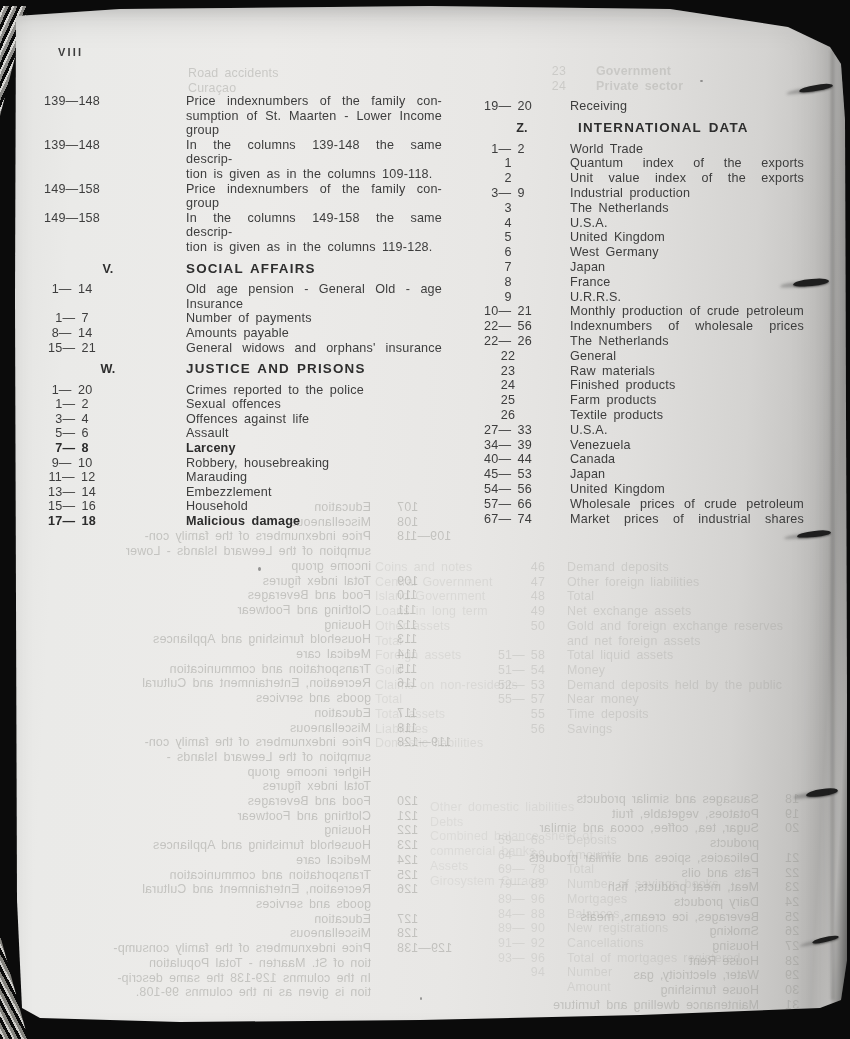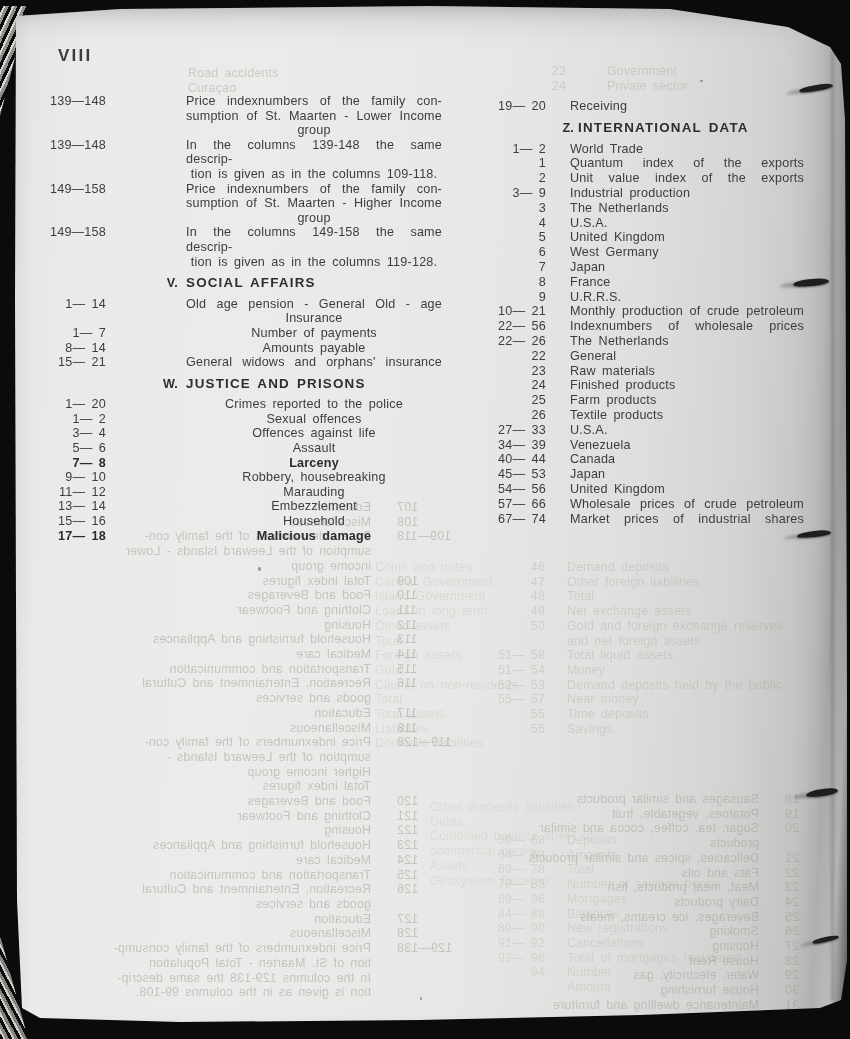--- a/index.html
+++ b/index.html
@@ -23,49 +23,49 @@
                inset 0 -16px 26px -18px rgba(0,0,0,.38),
                inset 0 18px 24px -18px rgba(0,0,0,.25),
                inset 26px 0 30px -24px rgba(0,0,0,.22);}
   .crease{position:absolute;left:831px;top:50px;width:3px;height:950px;
     background:rgba(35,35,35,.22);filter:blur(1.6px);}
   .staple{position:absolute;background:#1e1e1e;border-radius:60% 40% 55% 45%/75% 55% 60% 40%;
     box-shadow:0 1px 2px rgba(0,0,0,.45), -14px 1px 3px -1px rgba(60,60,60,.35);}
   .speck{position:absolute;background:#4d4d4d;border-radius:50%;opacity:.55;}
 
   
-  .pageno{position:absolute;left:58px;top:46px;font-size:17px;letter-spacing:2.2px;
+  .pageno{position:absolute;left:58px;top:46px;font-size:11px;letter-spacing:2.2px;
     color:#3c3c3c;font-weight:bold;}
   .col{position:absolute;color:#3d3d3d;font-size:12.6px;letter-spacing:.2px;word-spacing:2.6px;}
   .col-left{left:38px;top:94px;width:406px;line-height:14.6px;}
   .col-right{left:470px;top:99px;width:352px;line-height:14.8px;}
   .row{display:flex;}
-  .num{flex:none;text-align:right;white-space:pre;}
+  .num{flex:none;text-align:center;white-space:pre;}
   .col-left .num{width:68px;}
-  .col-left .desc{margin-left:80px;width:256px;text-align:center;}
+  .col-left .desc{margin-left:80px;width:256px;}
   .col-right .num{width:76px;}
   .col-right .desc{margin-left:24px;width:234px;}
   .t-rowj .desc,.t-contj .desc{text-align:justify;text-align-last:justify;}
   .t-header{margin-top:7px;margin-bottom:6px;font-weight:bold;color:#2e2e2e;}
   .t-header .desc{font-size:13.4px;letter-spacing:1.2px;word-spacing:2px;}
   .col-left .t-header .num{width:140px;}
   .col-left .t-header .desc{margin-left:8px;width:auto;}
   .col-right .t-header .num{width:104px;}
   .col-right .t-header .desc{margin-left:4px;width:auto;}
   .bld{font-weight:bold;color:#2c2c2c;}
 
   
   .ghost{position:absolute;color:#92928d;font-size:12.4px;letter-spacing:.2px;word-spacing:2.4px;
     line-height:14.7px;pointer-events:none;filter:blur(.45px);}
   .g-mirror{transform:scaleX(-1);}
   .g-row{display:flex;}
   .gn{flex:none;text-align:right;white-space:pre;}
   .gb-a{left:188px;top:66px;opacity:.38;}
   .gb-b{left:548px;top:64px;opacity:.30;}
-  .gb-b .gn{width:18px;} .gb-b .gt{margin-left:41px;}
+  .gb-b .gn{width:18px;} .gb-b .gt{margin-left:30px;font-weight:bold;}
   .gb-c{left:55px;top:500px;width:408px;opacity:.44;}
   .gb-c .gn{width:66px;} .gb-c .gt{margin-left:26px;width:306px;}
   .gb-d{left:482px;top:792px;width:333px;opacity:.40;}
   .gb-d .gn{width:30px;} .gb-d .gt{margin-left:26px;width:268px;}
   .gb-e{left:497px;top:560px;width:330px;opacity:.26;}
   .gb-e .gn,.gb-f .gn{width:48px;} .gb-e .gt,.gb-f .gt{margin-left:22px;}
   .gb-f{left:497px;top:833px;width:330px;opacity:.20;}
   .gb-g{left:375px;top:560px;opacity:.17;}
   .gb-h{left:430px;top:800px;opacity:.14;}
 </style>
@@ -469,21 +469,20 @@
           <span class="desc">tion is given as in the columns 109-118.</span>
         </div>
 
         <div class="row t-rowj">
           <span class="num">149—158</span>
           <span class="desc">Price indexnumbers of the family con-</span>
         </div>
 
         <div class="row t-contj">
           <span class="num"></span>
-          <span class="desc">sumption of St. Maarten - Higher Income</span>
         </div>
 
         <div class="row t-cont">
           <span class="num"></span>
           <span class="desc">group</span>
         </div>
 
         <div class="row t-rowj">
           <span class="num">149—158</span>
           <span class="desc">In the columns 149-158 the same descrip-</span>

